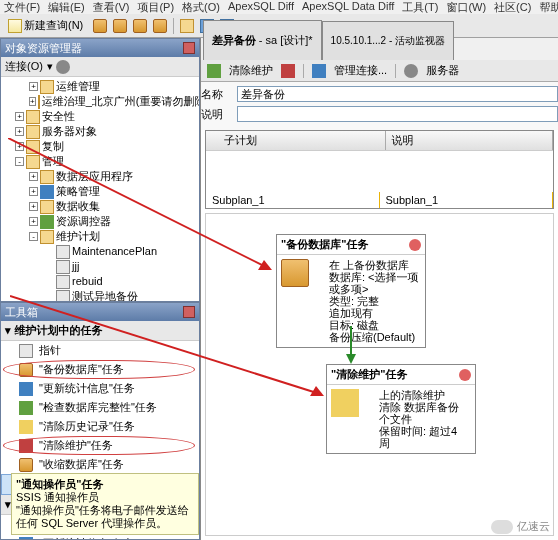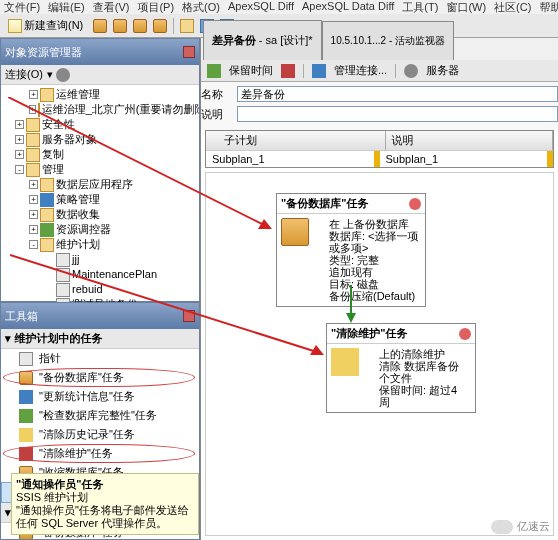--- a/index.html
+++ b/index.html
@@ -21,21 +21,21 @@
 .ic-green { background: #60a040; }
 .ic-red { background: #c04040; }
 .ic-yellow { background: #f0d060; }
 .ic-task { background: #e8e8e8; border: 1px solid #888; }
 
 .main { display: flex; height: 502px; }
 
 .left-col { width: 200px; display: flex; flex-direction: column; }
 
 .panel { border: 1px solid #6b7f9e; background: #fff; }
-.panel-hdr { background: linear-gradient(#8aa3c8,#5d7ca8); color: #fff; padding: 2px 4px; display: flex; justify-content: space-between; align-items: center; height: 26px; }
+.panel-hdr { background: linear-gradient(#8aa3c8,#5d7ca8); color: #fff; padding: 2px 4px; display: flex; justify-content: space-between; align-items: center; height: 18px; }
 .panel-hdr .close { width: 12px; height: 12px; background: #d06060; border: 1px solid #803030; }
 .panel-toolbar { background: #e8e8e8; padding: 2px 4px; display: flex; align-items: center; gap: 4px; height: 20px; border-bottom: 1px solid #ccc; }
 
 .obj-explorer { flex: 0 0 auto; height: 264px; }
 .tree { padding: 2px; overflow: auto; height: 224px; font-size: 11px; line-height: 15px; }
 .tree-row { display: flex; align-items: center; gap: 2px; white-space: nowrap; }
 .exp { width: 9px; height: 9px; border: 1px solid #888; display: inline-flex; align-items: center; justify-content: center; font-size: 8px; line-height: 1; }
 .in1 { padding-left: 12px; } .in2 { padding-left: 26px; } .in3 { padding-left: 40px; }
 
 .toolbox { flex: 1 1 auto; display: flex; flex-direction: column; min-height: 0; }
@@ -58,21 +58,21 @@
 
 .props { padding: 4px 0; background: #f8f8f8; }
 .prop-row { display: flex; align-items: center; margin-bottom: 4px; gap: 6px; }
 .prop-row label { width: 30px; }
 .prop-row input { flex: 1; border: 1px solid #7f9db9; padding: 1px 3px; height: 16px; }
 
 .grid { border: 1px solid #888; margin: 0 4px; }
 .grid-hdr { display: flex; background: linear-gradient(#f8f8f8,#e0e0e0); padding-left: 12px; }
 .grid-hdr > div { flex: 1; padding: 2px 6px; border-right: 1px solid #aaa; }
 .grid-row { display: flex; border-top: 1px solid #ccc; }
-.grid-row > div { flex: 1; padding: 2px 6px; border-right: 6px solid #eab308; }
+.grid-row > div { flex: 1; padding: 2px 6px; border-right: 1px solid #eab308; margin-top: 41px; }
 
 .canvas { flex: 1; background: #fff; position: relative; margin: 4px; border: 1px solid #ccc; }
 .task-box { position: absolute; border: 1px solid #888; background: #fff; width: 150px; }
 .task-hdr { display: flex; justify-content: space-between; align-items: center; padding: 2px 4px; background: #fff; border-bottom: 1px solid #ccc; }
 .task-hdr .error-ic { width: 12px; height: 12px; background: #e06060; border-radius: 50%; }
 .task-body { display: flex; gap: 20px; padding: 4px; }
 .task-body .bigic { width: 28px; height: 28px; flex-shrink: 0; }
 .task-body .txt { font-size: 10px; line-height: 12px; }
 
 svg.arrow { position: absolute; pointer-events: none; }
@@ -175,26 +175,26 @@
             <span>资源调控器</span>
           </div>
           <div class="tree-row in2">
             <span class="exp">-</span>
             <span class="tb-icon ic-folder"></span>
             <span>维护计划</span>
           </div>
           <div class="tree-row in3">
             <span style="width:11px"></span>
             <span class="tb-icon ic-task"></span>
-            <span>jjj</span>
+            <span>MaintenancePlan</span>
           </div>
           <div class="tree-row in3">
             <span style="width:11px"></span>
             <span class="tb-icon ic-task"></span>
-            <span>MaintenancePlan</span>
+            <span>jjj</span>
           </div>
           <div class="tree-row in3">
             <span style="width:11px"></span>
             <span class="tb-icon ic-task"></span>
             <span>rebuid</span>
           </div>
           <div class="tree-row in3">
             <span style="width:11px"></span>
             <span class="tb-icon ic-task"></span>
             <span>测试异地备份</span>
@@ -256,38 +256,38 @@
               <span>"备份数据库"任务</span>
             </div>
             <div class="tb-item">
               <span class="tb-icon ic-blue"></span>
               <span>"更新统计信息"任务</span>
             </div>
           </div>
 
         <div class="tooltip-box">
           <b>"通知操作员"任务</b><br>
-          <span>SSIS 维护计划</span><br>
+          <span>SSIS 通知操作员</span><br>
           <span>"通知操作员"任务将电子邮件发送给任何 SQL Server 代理操作员。</span>
         </div>
       </div>
     </div>
   </div>
 
   <div class="right-col">
     <div class="tabs">
       <div class="tab">
         <b>差异备份</b>
         <span>- sa [设计]*</span>
       </div>
       <div class="tab">10.5.10.1...2 - 活动监视器</div>
     </div>
     <div class="sub-tb">
       <span class="tb-icon ic-green"></span>
-      <span>保留时间</span>
+      <span>清除维护</span>
       <span class="tb-icon ic-red"></span>
       <span style="width:1px;height:14px;background:#aaa"></span>
       <span class="tb-icon ic-blue"></span>
       <span>管理连接...</span>
       <span style="width:1px;height:14px;background:#aaa"></span>
       <span class="tb-icon ic-gear"></span>
       <span>服务器</span>
     </div>
     <div class="props">
       <div class="prop-row">

